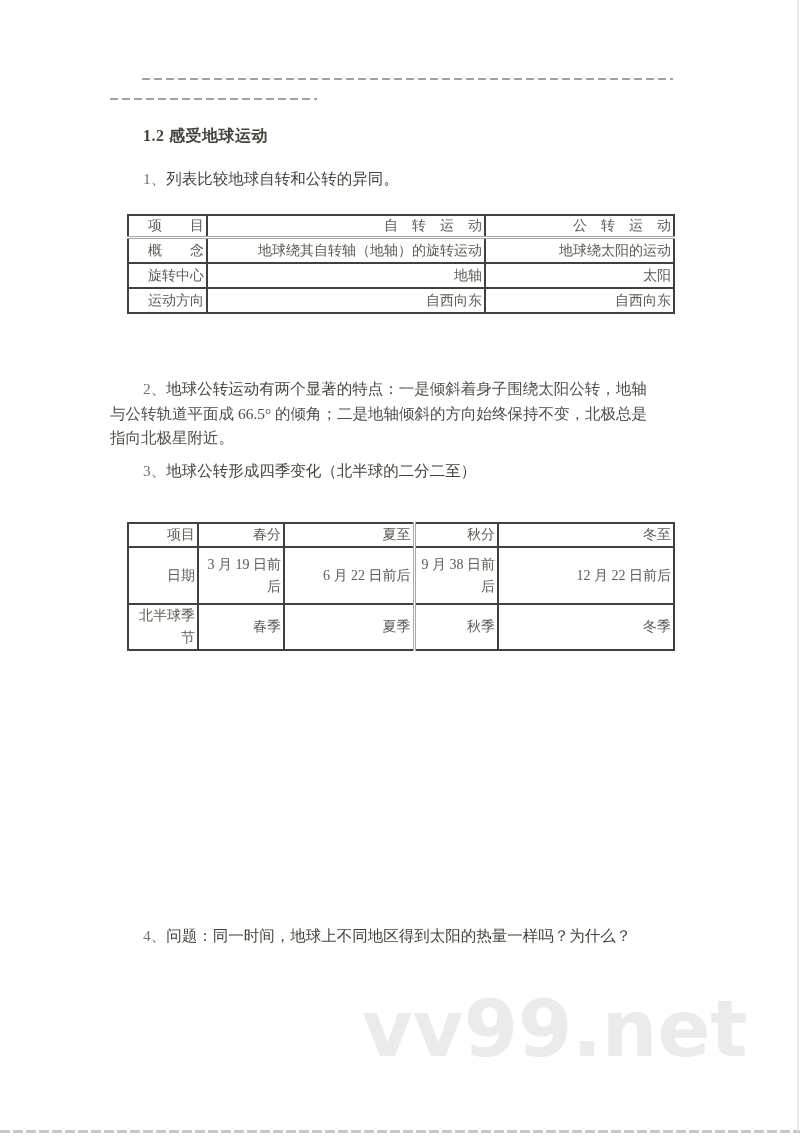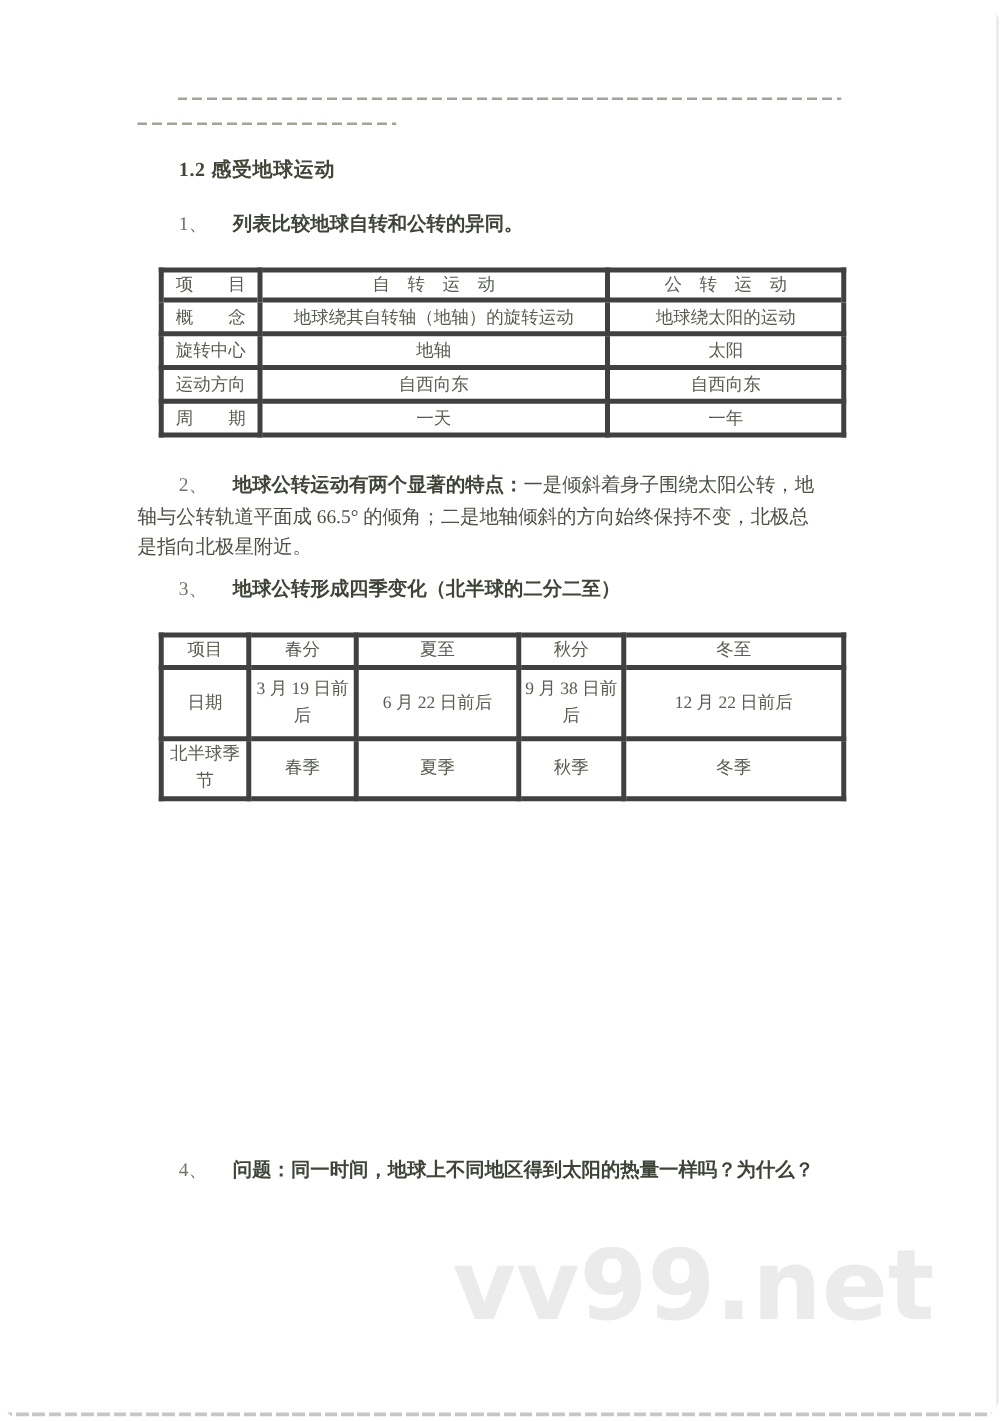--- a/index.html
+++ b/index.html
@@ -1,49 +1,49 @@
 <!DOCTYPE html>
 <html><head>
 <meta charset="utf-8">
 <style>
   html,body { margin:0; padding:0; background:#ffffff; }
   .page {
     position:relative; width:800px; height:1137px; background:#ffffff;
-    font-family:"Liberation Serif","DejaVu Serif",serif; overflow:hidden;border-radius:22px;
+    font-family:"Liberation Serif","DejaVu Serif",serif; overflow:hidden;
   }
   
   .blank-line {
     position:absolute; height:2px;
     background:repeating-linear-gradient(90deg,#a0a59a 0 8px,transparent 8px 12px);
   }
   .line1 { left:142px; top:78px; width:531px; }
   .line2 { left:110px; top:98px; width:207px; }
 
   .sec-title {
     position:absolute; left:143px; top:126px; margin:0;
     font-size:16px; font-weight:bold; color:#414639; letter-spacing:0.5px;
   }
   .item { position:absolute; margin:0; font-size:15.5px; color:#4c5146; }
   .num  { color:#70756a; font-weight:normal; }
-  .bold { font-weight:bold; color:#3f4438;margin-left:20px; }
+  .bold { font-weight:normal; color:#3f4438; }
   .item1 { left:143px; top:169px; }
   .para2 { left:110px; top:377px; width:545px; line-height:24.5px; text-indent:33px; }
   .item3 { left:143px; top:461px; }
   .item4 { left:143px; top:926px; }
 
   table { position:absolute; border-collapse:collapse; table-layout:fixed; }
   td, th {
-    border:4px solid #404040; font-weight:normal; text-align:center;
+    border:2px solid #404040; font-weight:normal; text-align:right;
     vertical-align:middle; font-size:14px; color:#585d51; padding:0 2px;
     overflow:hidden;
   }
   .t1 { left:127px; top:214px; width:546px; }
   .t1 th { height:20px; border-bottom:3px double #a6a6a6; }
   .t1 td { height:23px; }
-  .t2 { left:127px; top:506px; width:546px;padding-left:32px; }
+  .t2 { left:127px; top:522px; width:546px;padding-left:32px; }
   .t2 th, .t2 td { white-space:pre-line; line-height:22px; }
   .t2 th { height:22px; }
   
   .t2 th:nth-child(4), .t2 td:nth-child(4) { border-left:3px double #a6a6a6; }
 
   .watermark {
     position:absolute; left:362px; top:990px;
     font-family:"DejaVu Sans","Liberation Sans",sans-serif;
     font-weight:bold; font-size:78px; line-height:1; color:#ebebeb;
   }
@@ -85,25 +85,20 @@
     <tr>
       <td>旋转中心</td>
       <td>地轴</td>
       <td>太阳</td>
     </tr>
     <tr>
       <td>运动方向</td>
       <td>自西向东</td>
       <td>自西向东</td>
     </tr>
-    <tr>
-      <td>周　　期</td>
-      <td>一天</td>
-      <td>一年</td>
-    </tr>
   </tbody>
     </table>
 
   <p class="item para2"><span class="num">2、</span><span class="bold">地球公转运动有两个显著的特点：</span><span>一是倾斜着身子围绕太阳公转，地轴与公转轨道平面成 66.5° 的倾角；二是地轴倾斜的方向始终保持不变，北极总是指向北极星附近。</span></p>
 
   <p class="item item3"><span class="num">3、</span><span class="bold">地球公转形成四季变化（北半球的二分二至）</span></p>
 
   <table class="t2">
     <colgroup>
         <col style="width:70px">

